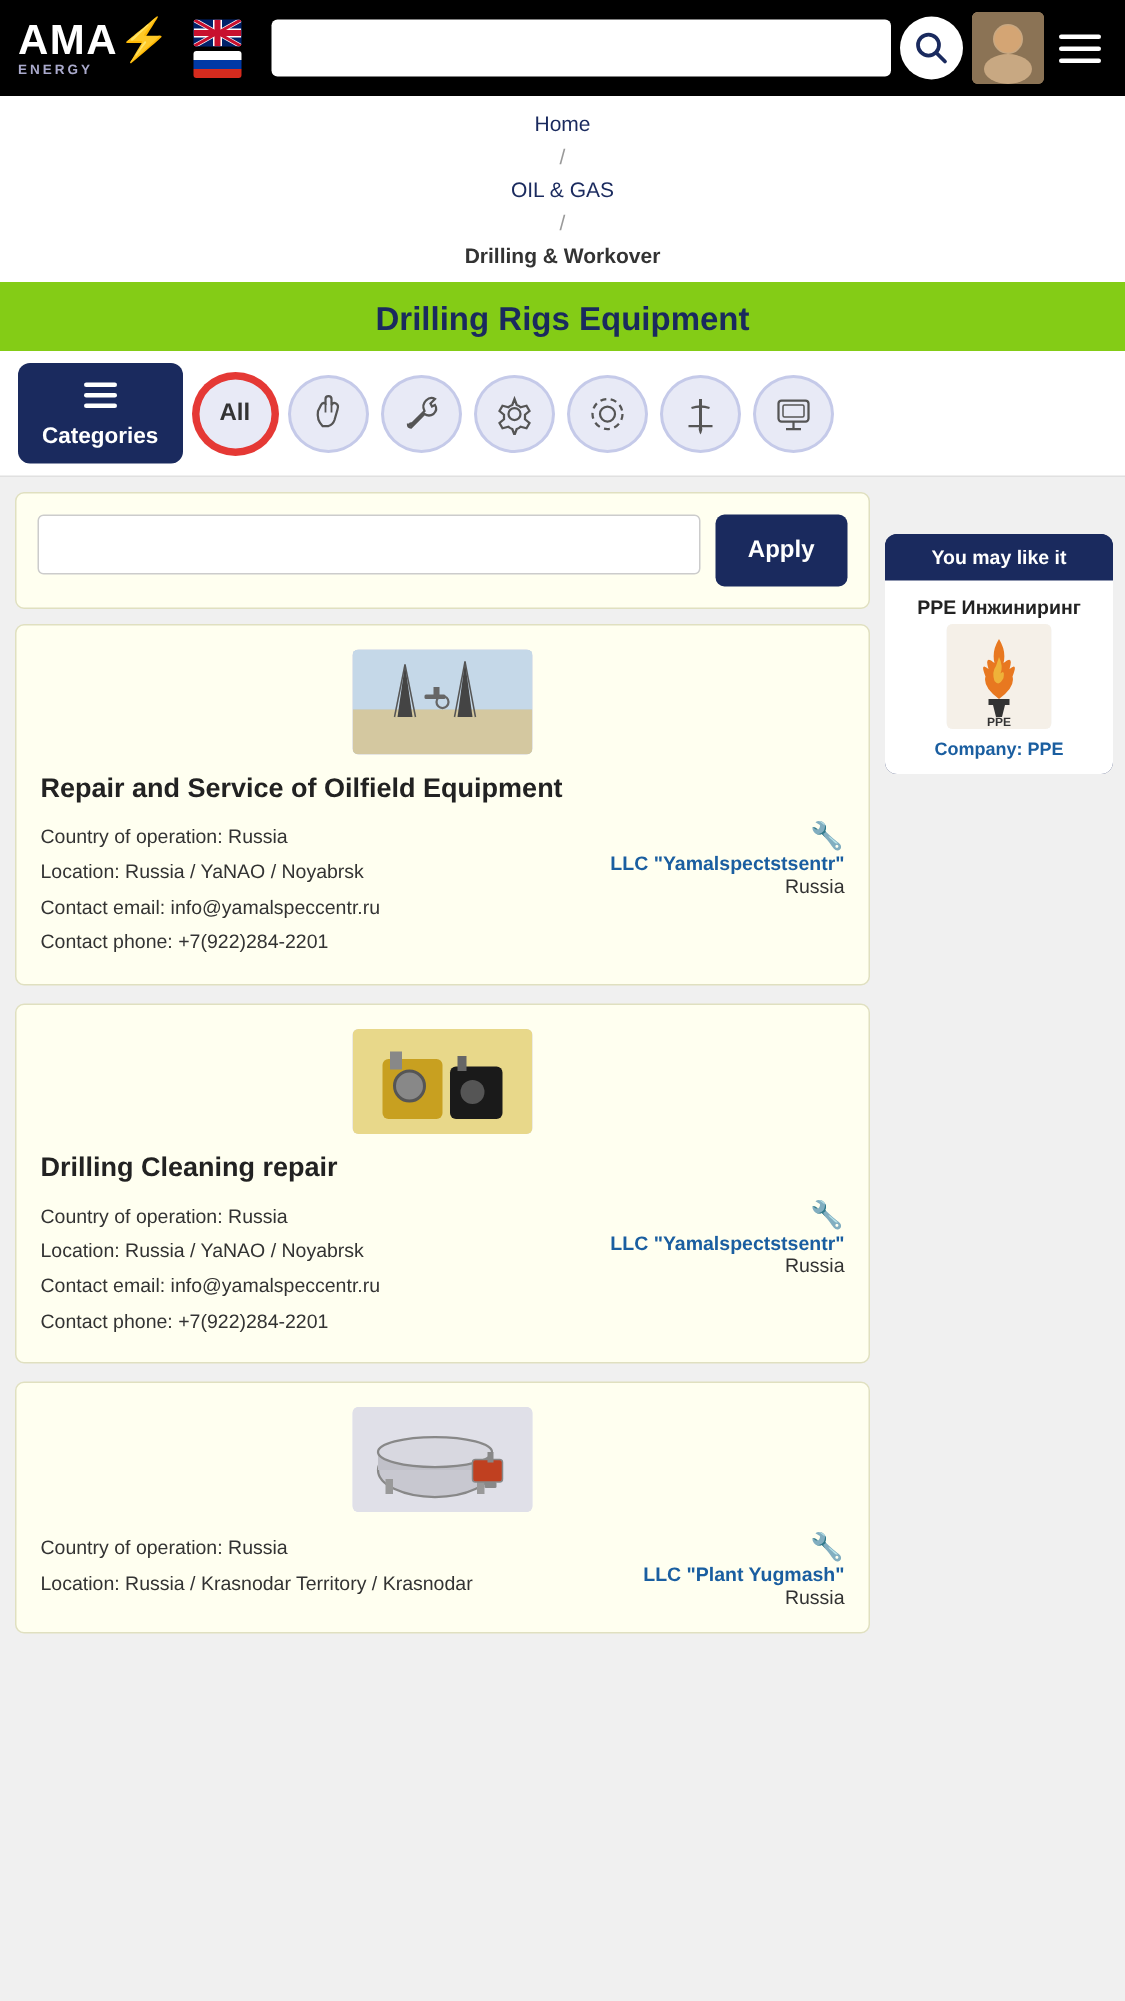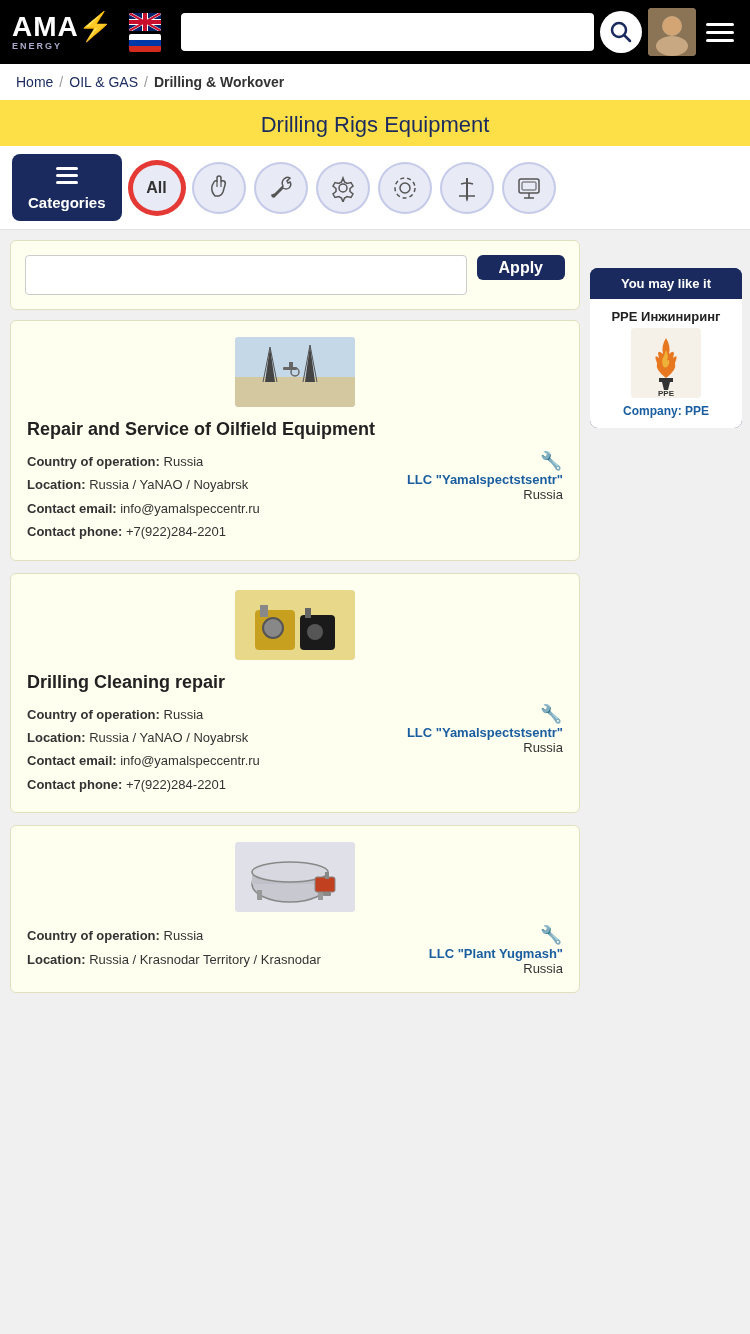--- a/index.html
+++ b/index.html
@@ -91,33 +91,34 @@
 
     
     .breadcrumb {
       background: white;
       padding: 10px 16px;
       font-size: 14px;
       color: #333;
       display: flex;
       align-items: center;
       gap: 6px;
+      flex-direction: column;
     }
     .breadcrumb a { color: #1a2a5e; text-decoration: none; }
     .breadcrumb .sep { color: #999; }
     .breadcrumb .current { font-weight: bold; color: #333; }
 
     
     .page-title {
       text-align: center;
       padding: 12px 16px 8px;
       font-size: 22px;
-      font-weight: normal;
+      font-weight: bold;
       color: #1a2a5e;
-      background: #fde047;
+      background: #84cc16;
     }
 
     
     .categories-bar {
       background: white;
       padding: 8px 12px;
       display: flex;
       align-items: center;
       gap: 8px;
       overflow-x: auto;
@@ -194,21 +195,21 @@
     }
     .apply-btn {
       background: #1a2a5e;
       color: white;
       border: none;
       border-radius: 6px;
       padding: 0 22px;
       font-size: 16px;
       font-weight: bold;
       cursor: pointer;
-      height: 25px;
+      height: 48px;
     }
 
     
     .listing-card {
       background: #fffff0;
       border: 1px solid #e0e0c0;
       border-radius: 6px;
       padding: 16px;
       margin-bottom: 12px;
     }
@@ -230,21 +231,21 @@
       display: flex;
       gap: 12px;
       align-items: flex-start;
     }
     .listing-info {
       flex: 1;
       font-size: 13px;
       line-height: 1.8;
       color: #333;
     }
-    .listing-info .label { font-weight: bold; }
+    .listing-info .label { font-weight: normal; }
     .listing-company {
       text-align: right;
       font-size: 13px;
       color: #333;
       min-width: 120px;
     }
     .company-link {
       color: #1a5ea0;
       font-weight: bold;
       text-decoration: none;

